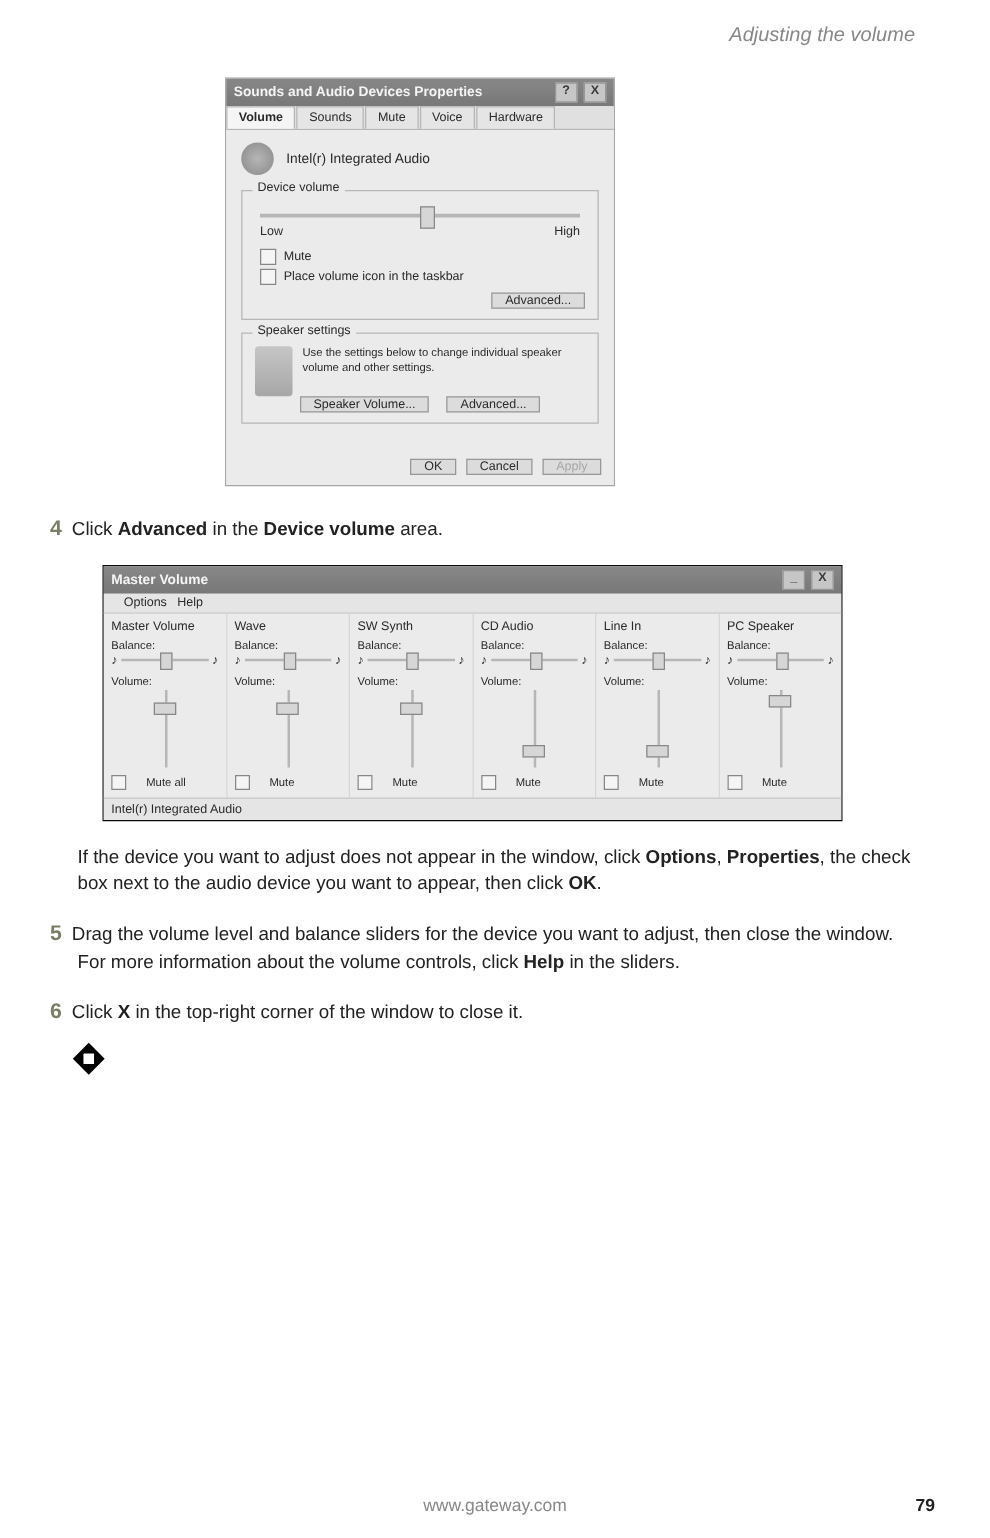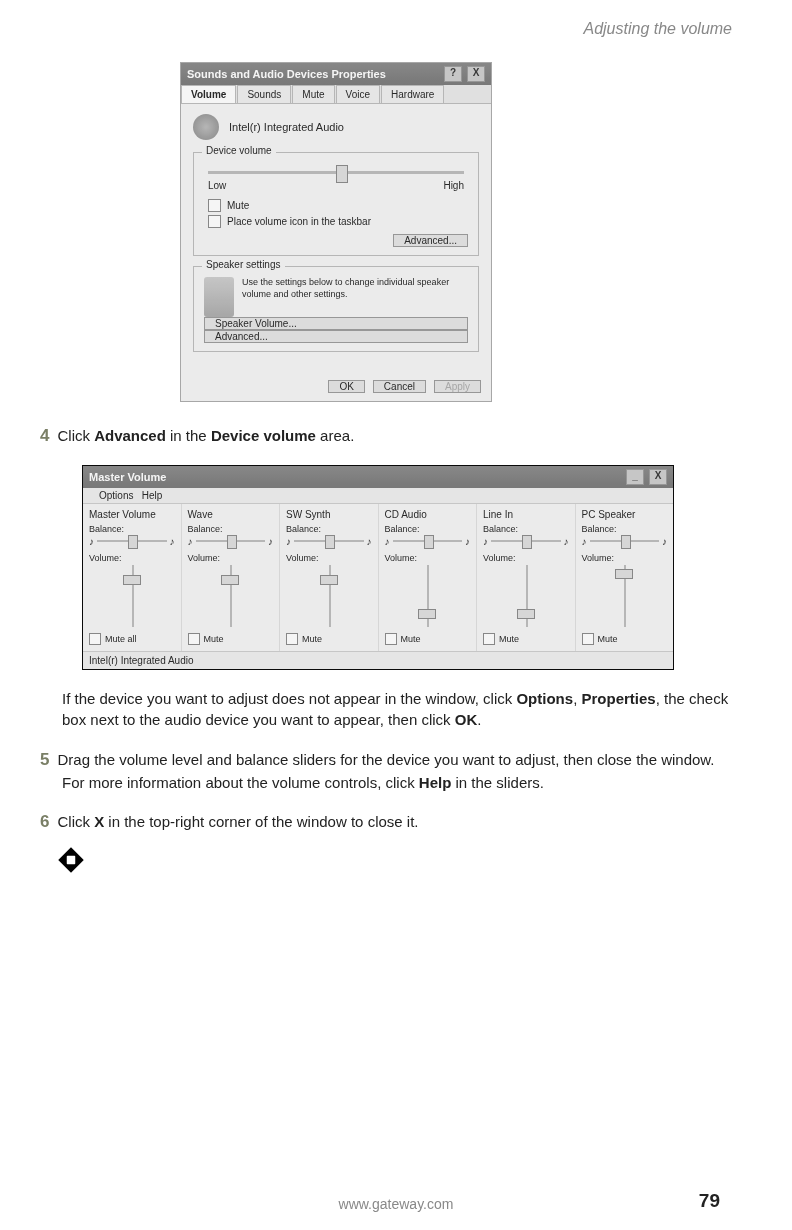--- a/index.html
+++ b/index.html
@@ -53,23 +53,23 @@
     bottom: 18px;
     left: 0;
     right: 0;
     text-align: center;
     font-size: 14px;
     color: #888;
   }
   .page-num {
     position: absolute;
     bottom: 18px;
-    right: 72px;
+    right: 44px;
     font-weight: bold;
-    font-size: 19px;
+    font-size: 14px;
   }
   
   .shot1 {
     width: 310px;
     margin: 12px auto 22px 140px;
     border: 1px solid #aaa;
     background: #fff;
     filter: grayscale(1) contrast(0.92);
     font-family: Tahoma, sans-serif;
     font-size: 11px;
@@ -203,24 +203,23 @@
     float: left;
     margin-right: 8px;
   }
   .spk-text {
     font-size: 9px;
     line-height: 1.3;
     margin-bottom: 8px;
   }
   .row-spk-btns {
     display: flex;
-    gap: 0;
+    gap: 14px;
     justify-content: center;
     clear: both;
-    flex-direction: column;
   }
   .dlg-buttons {
     display: flex;
     gap: 8px;
     justify-content: flex-end;
     padding: 8px 10px;
     background: #f4f4f4;
   }
   
   .shot2 {
@@ -297,21 +296,21 @@
     left: 50%;
     transform: translateX(-50%);
     width: 16px;
     height: 8px;
     background: #ddd;
     border: 1px solid #888;
   }
   .mute-row {
     display: flex;
     align-items: center;
-    gap: 4px;
+    gap: 16px;
     font-size: 9px;
   }
   .mute-row .box {
     width: 10px;
     height: 10px;
     border: 1px solid #888;
     background: #fff;
   }
   .statusbar {
     border-top: 1px solid #ccc;

